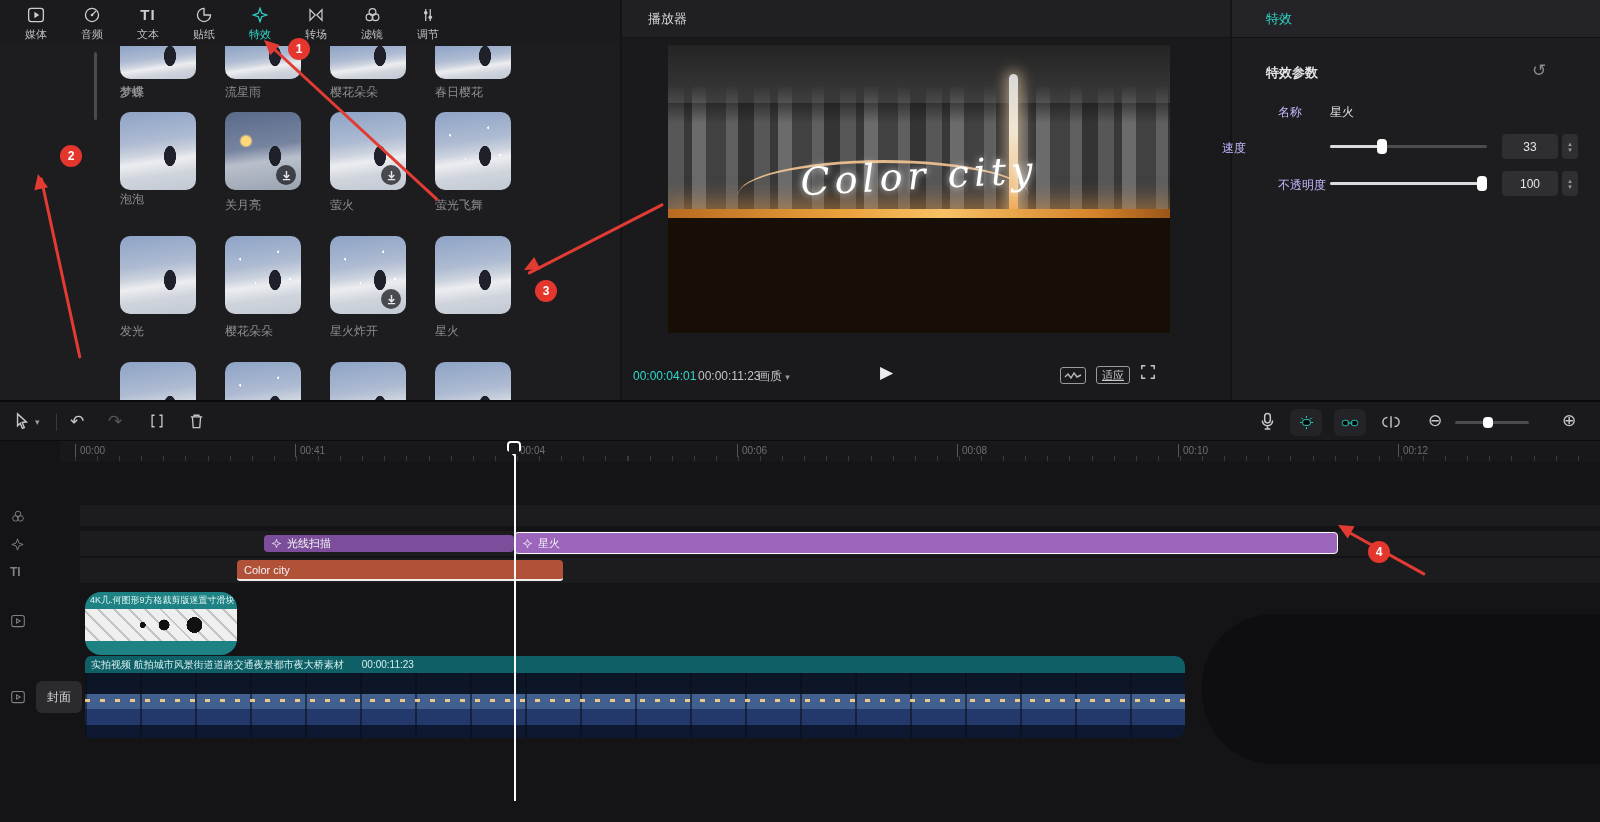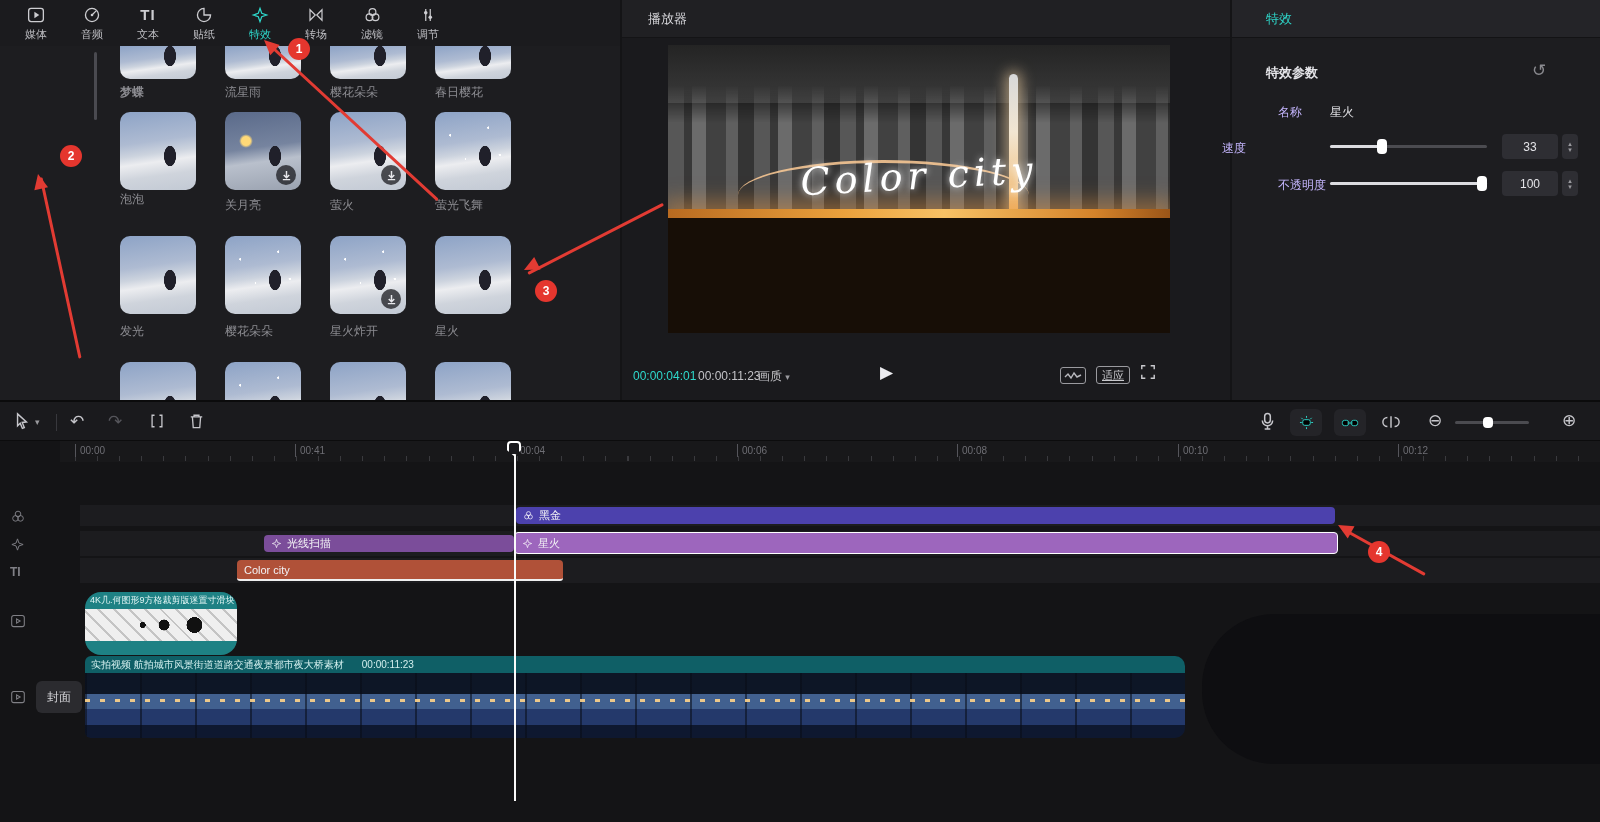--- a/index.html
+++ b/index.html
@@ -430,28 +430,20 @@
   <span class="gutter-ic" style="top:614px;"><svg width="16" height="14" viewBox="0 0 22 20">
         <rect x="2" y="2" width="18" height="16" rx="3"></rect>
         <path d="M9 7 l5 3 -5 3 z"></path>
       </svg></span>
   <span class="gutter-ic" style="top:690px;"><svg width="16" height="14" viewBox="0 0 22 20">
         <rect x="2" y="2" width="18" height="16" rx="3"></rect>
         <path d="M9 7 l5 3 -5 3 z"></path>
       </svg></span>
   <div id="cover-btn">封面</div>
 
-  <div class="clip" id="clip-heijin">
-    <svg width="11" height="11" viewBox="0 0 24 24">
-        <circle cx="12" cy="8" r="4.5"></circle>
-        <circle cx="8" cy="15" r="4.5"></circle>
-        <circle cx="16" cy="15" r="4.5"></circle>
-      </svg>
-    <span>黑金</span>
-  </div>
   <div class="clip" id="clip-scan">
     <svg width="11" height="11" viewBox="0 0 24 24">
         <path d="M12 3 L14.3 9.7 L21 12 L14.3 14.3 L12 21 L9.7 14.3 L3 12 L9.7 9.7 Z"></path>
       </svg>
     <span>光线扫描</span>
   </div>
   <div class="clip" id="clip-spark">
     <svg width="11" height="11" viewBox="0 0 24 24">
         <path d="M12 3 L14.3 9.7 L21 12 L14.3 14.3 L12 21 L9.7 14.3 L3 12 L9.7 9.7 Z"></path>
       </svg>

